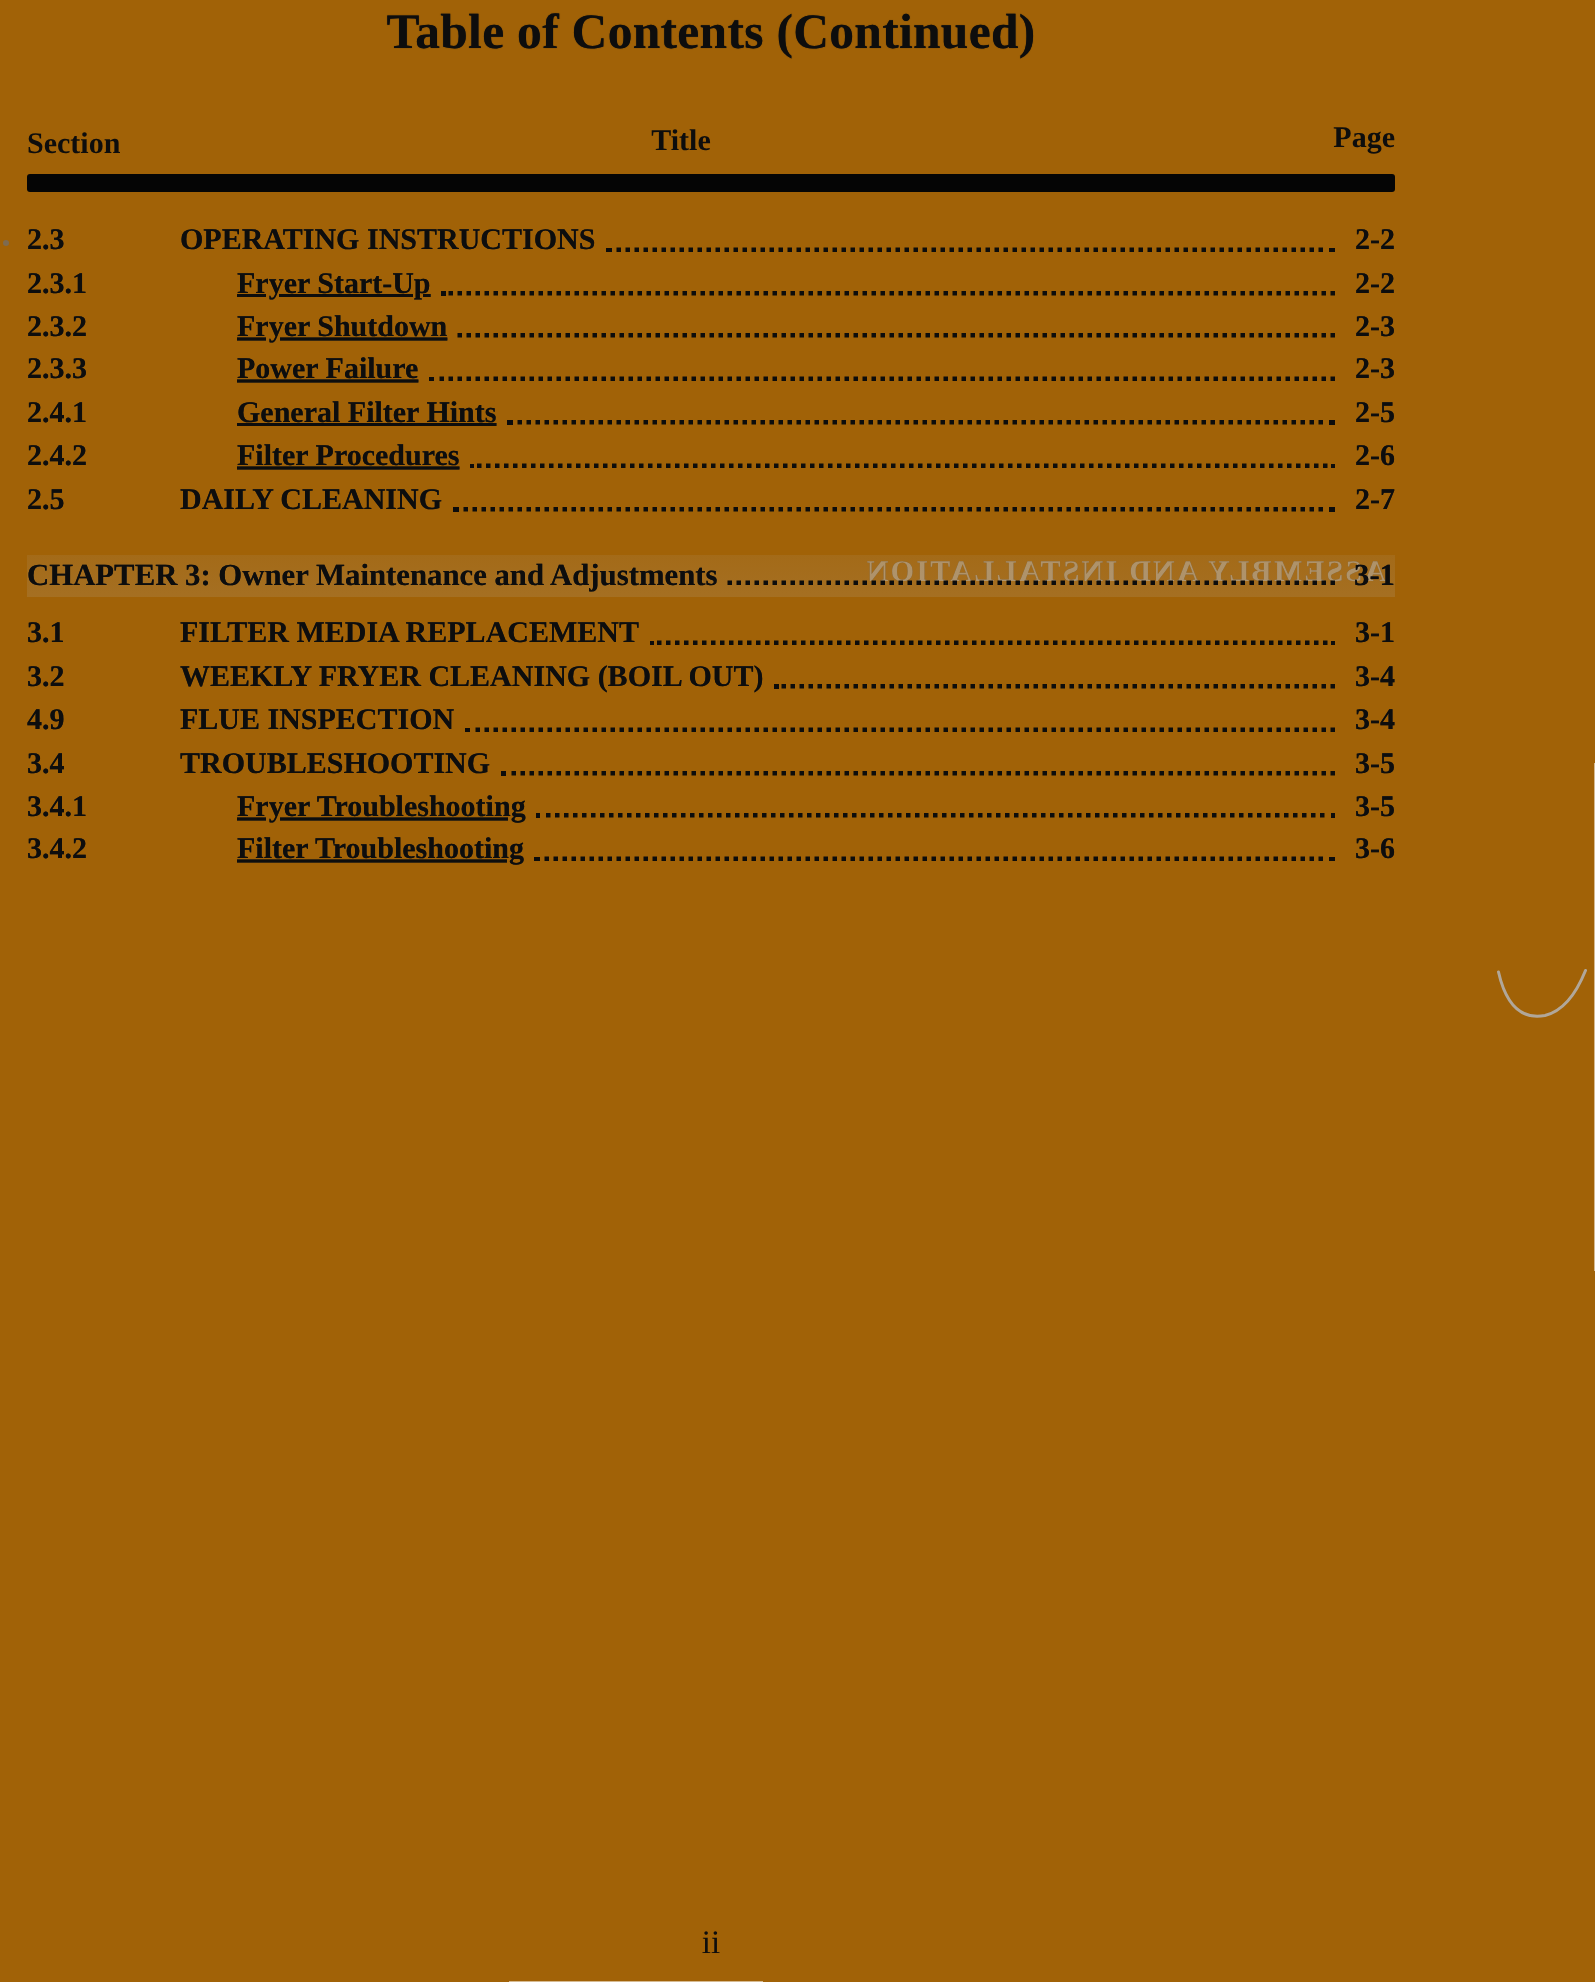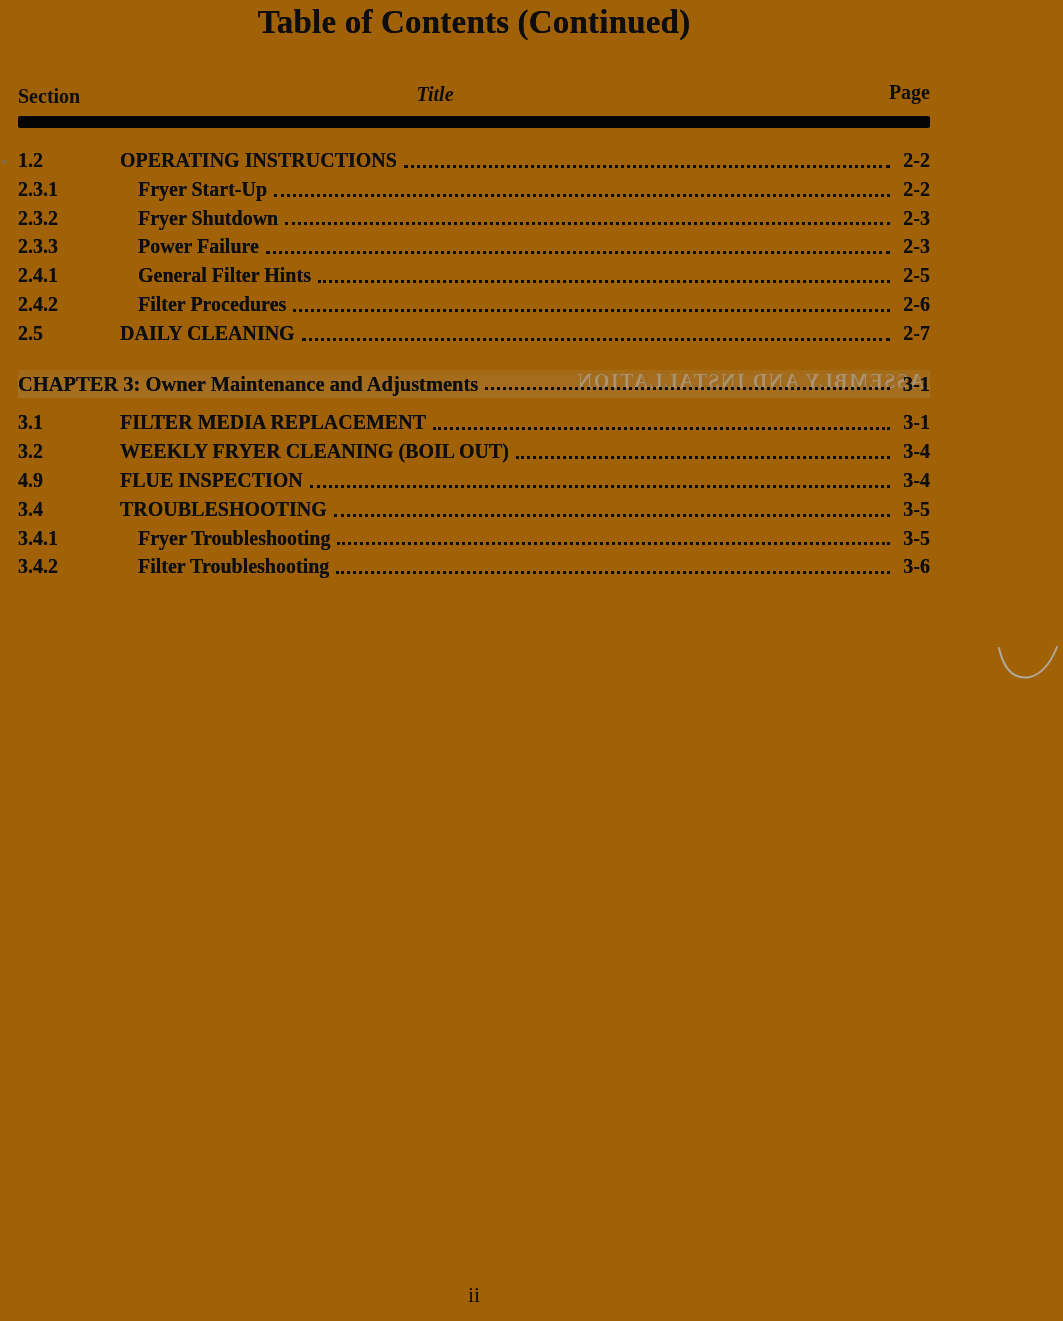--- a/index.html
+++ b/index.html
@@ -40,21 +40,21 @@
   .cols {
     position: absolute;
     top: 85px;
     left: 0;
     width: 100%;
     height: 28px;
     font-size: 20px;
     font-weight: 700;
   }
   .col-section { position: absolute; left: 0; top: 0; }
-  .col-title   { position: absolute; left: 417px; top: -2px; transform: translateX(-50%); font-style: italic; }
+  .col-title   { position: absolute; left: 436px; top: -2px; transform: translateX(-50%); }
   .col-page    { position: absolute; right: 0; top: -4px; }
   .rule {
     position: absolute;
     top: 116px;
     left: 0;
     width: 100%;
     height: 12px;
     background: #050505;
     border-radius: 2px;
   }
@@ -71,21 +71,21 @@
     line-height: 28.8px;
     font-size: 20px;
     font-weight: 700;
     white-space: nowrap;
     text-shadow: 0 0 0.4px #222;
   }
   .row .num {
     width: 102px;
     flex: 0 0 102px;
   }
-  .row.level2 .ttl { margin-left: 18px; }
+  .row.level2 .ttl { margin-left: 38px; text-decoration: underline; }
   .row .ttl { flex: 0 0 auto; }
   .row .leader {
     flex: 1 1 auto;
     align-self: flex-end;
     height: 0;
     border-bottom: 3.4px dotted #0c0c0c;
     margin: 0 4px 7px 7px;
     min-width: 30px;
   }
   .row .pg {
@@ -156,21 +156,21 @@
     <div class="cols">
       <span class="col-section">Section</span>
       <span class="col-title">Title</span>
       <span class="col-page">Page</span>
     </div>
 
     <div class="rule"></div>
 
     <div class="toc-list">
         <div class="row">
-          <span class="num">1.2</span>
+          <span class="num">2.3</span>
           <span class="ttl">OPERATING INSTRUCTIONS</span>
           <span class="leader"></span>
           <span class="pg">2-2</span>
         </div>
         <div class="row level2">
           <span class="num">2.3.1</span>
           <span class="ttl">Fryer Start-Up</span>
           <span class="leader"></span>
           <span class="pg">2-2</span>
         </div>

